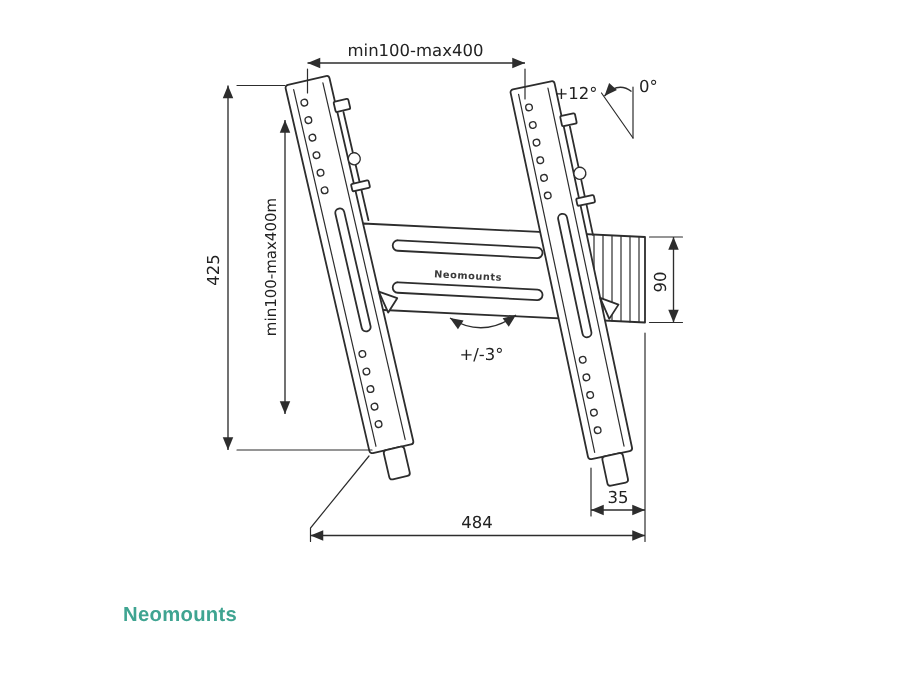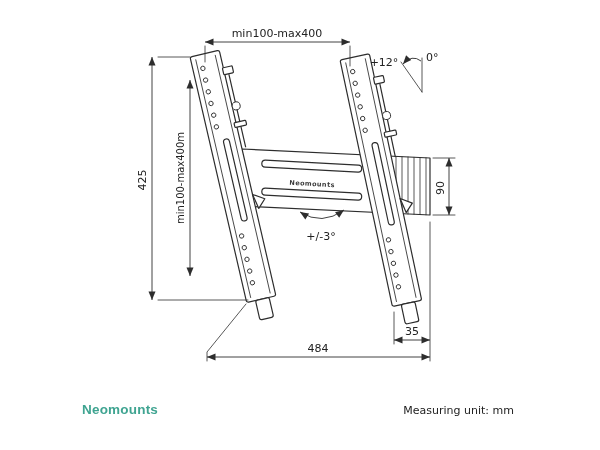--- a/index.html
+++ b/index.html
@@ -165,15 +165,14 @@
 
     <g>
       <path class="ext" d="M246,304 L207,352 L207,361"></path>
       <line class="dim" x1="207" y1="357" x2="430" y2="357" marker-start="url(#arr)" marker-end="url(#arr)"></line>
       <text class="dimtxt" x="318" y="352" text-anchor="middle">484</text>
     </g>
   </svg>
 
   <div class="footer">
     <span class="brand">Neomounts</span>
-    <span class="unit">Measuring unit: mm</span>
   </div>
 </div>
 
 </body></html>

